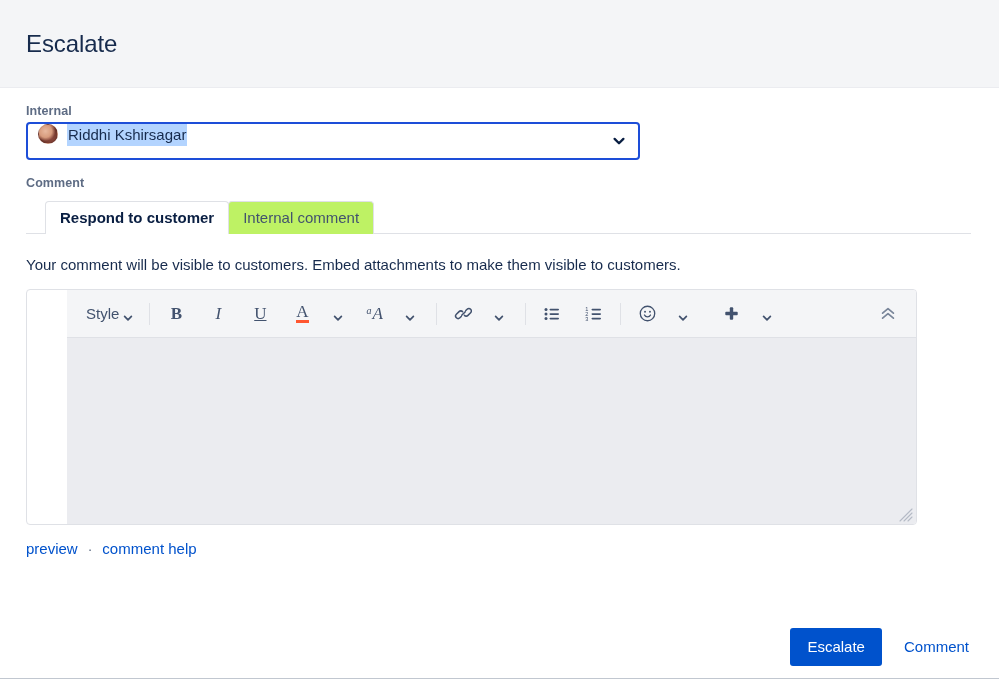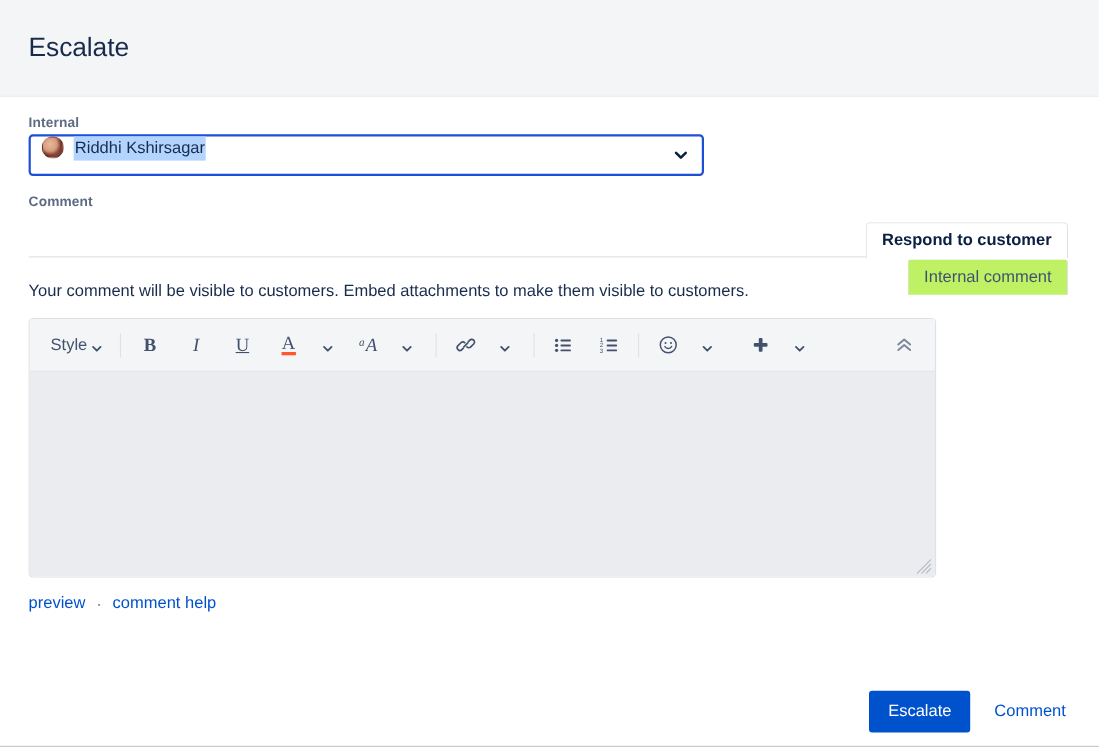--- a/index.html
+++ b/index.html
@@ -101,21 +101,20 @@
 
   
   .tabs-row {
     display: flex;
     align-items: flex-end;
     border-bottom: 1px solid #DFE1E6;
     margin-top: 11px;
     height: 33px;
     box-sizing: border-box;
     width: 945px;
-    flex-direction: column;
   }
   .tab-spacer { width: 19px; height: 100%; }
   .tab {
     font-size: 15px;
     padding: 6px 14px 7px 14px;
     border: 1px solid #DFE1E6;
     border-bottom: none;
     border-radius: 4px 4px 0 0;
     background: #bef264;
     color: #42526E;
@@ -146,26 +145,27 @@
   .comment-hint {
     font-size: 15px;
     color: #172B4D;
     margin-top: 21px;
     margin-bottom: 14px;
     line-height: 20px;
   }
 
   
   .editor {
-    width: 825px;
+    width: 891px;
     border: 1px solid #DFE1E6;
     border-radius: 4px;
     box-sizing: border-box;
     overflow: hidden;
     background: #ffffff;
+    padding-left: 40px;
   }
   .toolbar {
     height: 48px;
     background: #F4F5F7;
     border-bottom: 1px solid #DFE1E6;
     display: flex;
     align-items: center;
     padding: 0 10px;
     box-sizing: border-box;
     position: relative;

